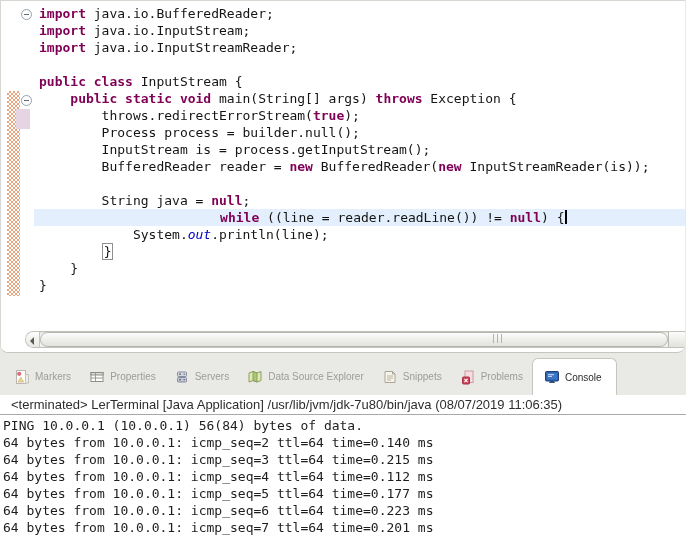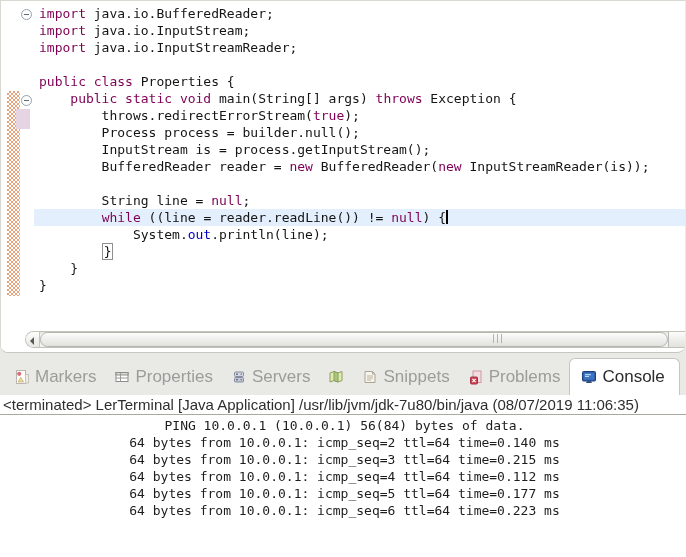--- a/index.html
+++ b/index.html
@@ -30,24 +30,24 @@
   }
   .fold::after{content:"";position:absolute;left:2px;right:2px;top:4px;height:1px;background:#5e6b79;}
   .fold-imports{top:8px;}
   .fold-main{top:94px;}
   .code{
     position:absolute;left:33px;right:0;top:0;bottom:22px;
     padding-top:4px;
     font-family:"DejaVu Sans Mono",monospace;font-size:13px;color:#141414;
   }
   .cline{height:17px;line-height:17px;white-space:pre;padding-left:5px;}
-  .cline.hl{background:var(--current-line,#e3effc);}
-  .seg-k{color:var(--keyword,#7f0055);font-weight:normal;}
+  .cline.hl{background:var(--current-line,#e3effc);text-align:center;}
+  .seg-k{color:var(--keyword,#7f0055);font-weight:bold;}
   .seg-s{color:var(--string,#2a00ff);}
-  .seg-f{color:var(--static-field,#0000c0);}
+  .seg-f{color:var(--static-field,#0000c0);font-style:italic;}
   .seg-b{border:1px solid #8f8f8f;padding:0 1px;}
   .caret{display:inline-block;width:2px;height:14px;background:#000;vertical-align:-2px;}
   
   .hscroll{position:absolute;left:24px;right:0;bottom:4px;height:17px;}
   .sb-trough{
     position:absolute;inset:0;background:#f1f1ee;
     border:1px solid #c2c2bb;border-right:none;border-radius:9px 0 0 9px;
     box-shadow:inset 0 1px 2px rgba(0,0,0,.08);
   }
   .sb-arrow{
@@ -68,64 +68,64 @@
   .sb-grip i{position:absolute;top:0;bottom:0;width:1px;background:#b3b3ac;}
   .sb-grip i:nth-child(1){left:0;} .sb-grip i:nth-child(2){left:4px;} .sb-grip i:nth-child(3){left:8px;}
   .sb-end{
     position:absolute;right:0;top:1px;bottom:1px;width:16px;
     background:linear-gradient(#fcfcfb,#e1e1dd);border-left:1px solid #b9b9b3;
   }
   
   .console-panel{position:absolute;left:0;right:0;top:358px;bottom:0;}
   .tabbar{
     height:37px;display:flex;align-items:stretch;padding-left:5px;
-    font-size:17px;color:var(--tab-inactive,#9c9c98);
+    font-size:10px;color:var(--tab-inactive,#9c9c98);
   }
   .tab{display:flex;align-items:center;gap:5px;padding:0 9px;white-space:nowrap;}
   .tab.active{
     background:#fff;border:1px solid #c6c6bf;border-bottom:none;
     border-radius:6px 6px 0 0;color:var(--tab-active,#2b2b2b);padding:0 14px 0 11px;
   }
   .ticon{width:16px;height:16px;display:inline-block;}
   .ticon svg{width:16px;height:16px;display:block;}
   .console-body{position:absolute;left:0;right:0;top:37px;bottom:0;background:#fff;}
   .status{
-    height:17px;line-height:17px;padding:1px 0 1px 3px;
-    font-size:15px;color:#2e2e2e;border-bottom:1px solid #a9a9a3;
+    height:17px;line-height:17px;padding:1px 0 1px 11px;
+    font-size:13px;color:#2e2e2e;border-bottom:1px solid #a9a9a3;
     white-space:nowrap;overflow:hidden;
   }
   .console-out{
     padding:2px 0 0 3px;
     font-family:"DejaVu Sans Mono",monospace;font-size:13px;color:#1d1d1d;
   }
-  .oline{height:17px;line-height:17px;white-space:pre;text-align:center;}
+  .oline{height:17px;line-height:17px;white-space:pre;}
 </style>
 </head>
 <body>
 
 <div class="editor-panel">
   <div class="gutter">
     <div class="diff-hatch"></div>
     <div class="diff-mark"></div>
     <div class="fold fold-imports"></div>
     <div class="fold fold-main"></div>
   </div>
   <div class="code" id="code">
       <div class="cline"><span class="seg-k">import</span><span class="seg-p"> java.io.BufferedReader;</span></div>
       <div class="cline"><span class="seg-k">import</span><span class="seg-p"> java.io.InputStream;</span></div>
       <div class="cline"><span class="seg-k">import</span><span class="seg-p"> java.io.InputStreamReader;</span></div>
       <div class="cline"></div>
-      <div class="cline"><span class="seg-k">public class</span><span class="seg-p"> Properties {</span></div>
+      <div class="cline"><span class="seg-k">public class</span><span class="seg-p"> InputStream {</span></div>
       <div class="cline"><span class="seg-p">    </span><span class="seg-k">public static void</span><span class="seg-p"> main(String[] args) </span><span class="seg-k">throws</span><span class="seg-p"> Exception {</span></div>
       <div class="cline"><span class="seg-p">        throws.redirectErrorStream(</span><span class="seg-k">true</span><span class="seg-p">);</span></div>
       <div class="cline"><span class="seg-p">        Process process = builder.null();</span></div>
       <div class="cline"><span class="seg-p">        InputStream is = process.getInputStream();</span></div>
       <div class="cline"><span class="seg-p">        BufferedReader reader = </span><span class="seg-k">new</span><span class="seg-p"> BufferedReader(</span><span class="seg-k">new</span><span class="seg-p"> InputStreamReader(is));</span></div>
       <div class="cline"></div>
-      <div class="cline"><span class="seg-p">        String line = </span><span class="seg-k">null</span><span class="seg-p">;</span></div>
+      <div class="cline"><span class="seg-p">        String java = </span><span class="seg-k">null</span><span class="seg-p">;</span></div>
       <div class="cline hl"><span class="seg-p">        </span><span class="seg-k">while</span><span class="seg-p"> ((line = reader.readLine()) != </span><span class="seg-k">null</span><span class="seg-p">) {</span><span class="caret"></span></div>
       <div class="cline"><span class="seg-p">            System.</span><span class="seg-f">out</span><span class="seg-p">.println(line);</span></div>
       <div class="cline"><span class="seg-p">        </span><span class="seg-b">}</span></div>
       <div class="cline"><span class="seg-p">    }</span></div>
       <div class="cline"><span class="seg-p">}</span></div>
     </div>
   <div class="hscroll">
     <div class="sb-trough"></div>
     <div class="sb-arrow"></div>
     <div class="sb-thumb"></div>
@@ -175,20 +175,21 @@
         </span>
         <span class="tlabel">Servers</span>
       </div>
       <div class="tab">
         <span class="ticon">
           <svg viewBox="0 0 16 16">
             <path d="M2 4 L6 2.5 L10 4 L14 2.5 V11.5 L10 13 L6 11.5 L2 13 Z" fill="#e4e9b2" stroke="#8aa05e"></path>
             <path d="M6 2.5 L10 4 V13 L6 11.5 Z" fill="#a8c77e" stroke="#8aa05e"></path>
           </svg>
         </span>
+        <span class="tlabel">Data Source Explorer</span>
       </div>
       <div class="tab">
         <span class="ticon">
           <svg viewBox="0 0 16 16">
             <path d="M3 2.5 H10.5 L13 5 V13.5 H3 Z" fill="#f6f3ea" stroke="#aaa697"></path>
             <path d="M10.5 2.5 V5 H13" fill="none" stroke="#aaa697"></path>
             <line x1="5" y1="7" x2="11" y2="7" stroke="#bab4a1"></line>
             <line x1="5" y1="9" x2="11" y2="9" stroke="#bab4a1"></line>
             <line x1="5" y1="11" x2="9" y2="11" stroke="#bab4a1"></line>
           </svg>
@@ -220,15 +221,16 @@
     </div>
   <div class="console-body">
     <div class="status">&lt;terminated&gt; LerTerminal [Java Application] /usr/lib/jvm/jdk-7u80/bin/java (08/07/2019 11:06:35)</div>
     <div class="console-out" id="console-out">
         <div class="oline">PING 10.0.0.1 (10.0.0.1) 56(84) bytes of data.</div>
         <div class="oline">64 bytes from 10.0.0.1: icmp_seq=2 ttl=64 time=0.140 ms</div>
         <div class="oline">64 bytes from 10.0.0.1: icmp_seq=3 ttl=64 time=0.215 ms</div>
         <div class="oline">64 bytes from 10.0.0.1: icmp_seq=4 ttl=64 time=0.112 ms</div>
         <div class="oline">64 bytes from 10.0.0.1: icmp_seq=5 ttl=64 time=0.177 ms</div>
         <div class="oline">64 bytes from 10.0.0.1: icmp_seq=6 ttl=64 time=0.223 ms</div>
+        <div class="oline">64 bytes from 10.0.0.1: icmp_seq=7 ttl=64 time=0.201 ms</div>
       </div>
   </div>
 </div>
 
 </body></html>

